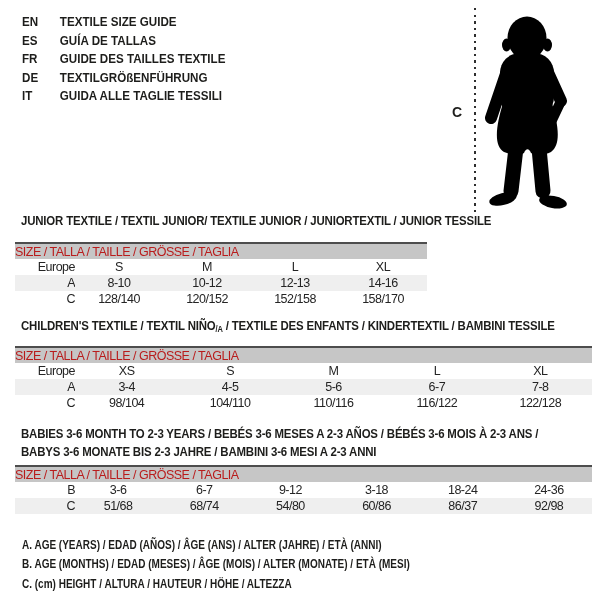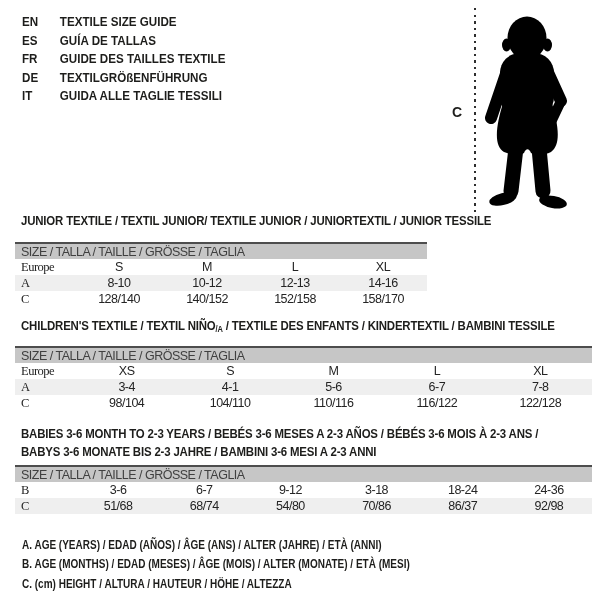--- a/index.html
+++ b/index.html
@@ -20,23 +20,23 @@
   
   .sec-heading{position:absolute;left:21px;font-size:13px;font-weight:700;white-space:nowrap;
     transform:scaleX(.88);transform-origin:0 50%;letter-spacing:-.2px;}
   .sec-heading .subsize{font-size:8.5px;vertical-align:-2px;}
   .sec-heading.two-line{line-height:17.5px;transform-origin:0 0;}
   
   .size-table{position:absolute;border-collapse:collapse;table-layout:fixed;
     font-size:12.5px;color:#242424;}
   .size-table td{height:16px;padding:0;text-align:center;letter-spacing:-.5px;
     white-space:nowrap;overflow:hidden;}
-  .size-table td.lbl{text-align:left;padding-left:6px;font-family:Liberation Serif, serif;}
-  .size-table tr.t-head td{background:#c6c6c6;text-align:left;padding-left:6px;
-    border-top:2px solid #4d4d4d;color:#404040;height:15px;}
+  .size-table td.lbl{text-align:right;padding-left:6px;}
+  .size-table tr.t-head td{background:#c6c6c6;text-align:left;
+    border-top:2px solid #4d4d4d;color:#b91c1c;height:15px;}
   .size-table tr.alt td{background:#efefef;}
   
   .footnotes{position:absolute;left:22px;top:536px;font-size:12.5px;font-weight:700;
     line-height:19.3px;transform:scaleX(.80);transform-origin:0 0;white-space:nowrap;}
 </style>
 </head>
 <body>
 
 <div id="page">
 
@@ -105,21 +105,21 @@
     <tr class="alt">
       <td class="lbl">A</td>
       <td>8-10</td>
       <td>10-12</td>
       <td>12-13</td>
       <td>14-16</td>
     </tr>
     <tr>
       <td class="lbl">C</td>
       <td>128/140</td>
-      <td>140/152</td>
+      <td>120/152</td>
       <td>152/158</td>
       <td>158/170</td>
     </tr>
   </tbody>
     </table>
 
   <div class="sec-heading" style="top:318px;"><span>CHILDREN'S TEXTILE / TEXTIL NIÑO</span><span class="subsize">/A</span><span> / TEXTILE DES ENFANTS / KINDERTEXTIL / BAMBINI TESSILE</span></div>
   <table class="size-table" style="left:15px;top:346px;width:577px;">
     <colgroup>
         <col style="width:60px">
@@ -137,21 +137,21 @@
       <td class="lbl">Europe</td>
       <td>XS</td>
       <td>S</td>
       <td>M</td>
       <td>L</td>
       <td>XL</td>
     </tr>
     <tr class="alt">
       <td class="lbl">A</td>
       <td>3-4</td>
-      <td>4-1</td>
+      <td>4-5</td>
       <td>5-6</td>
       <td>6-7</td>
       <td>7-8</td>
     </tr>
     <tr>
       <td class="lbl">C</td>
       <td>98/104</td>
       <td>104/110</td>
       <td>110/116</td>
       <td>116/122</td>
@@ -185,21 +185,21 @@
       <td>9-12</td>
       <td>3-18</td>
       <td>18-24</td>
       <td>24-36</td>
     </tr>
     <tr class="alt">
       <td class="lbl">C</td>
       <td>51/68</td>
       <td>68/74</td>
       <td>54/80</td>
-      <td>70/86</td>
+      <td>60/86</td>
       <td>86/37</td>
       <td>92/98</td>
     </tr>
   </tbody>
     </table>
 
   <div class="footnotes">
     <div>A. AGE (YEARS) / EDAD (AÑOS) / ÂGE (ANS) / ALTER (JAHRE) / ETÀ (ANNI)</div>
     <div>B. AGE (MONTHS) / EDAD (MESES) / ÂGE (MOIS) / ALTER (MONATE) / ETÀ (MESI)</div>
     <div>C. (cm) HEIGHT / ALTURA / HAUTEUR / HÖHE / ALTEZZA</div>

